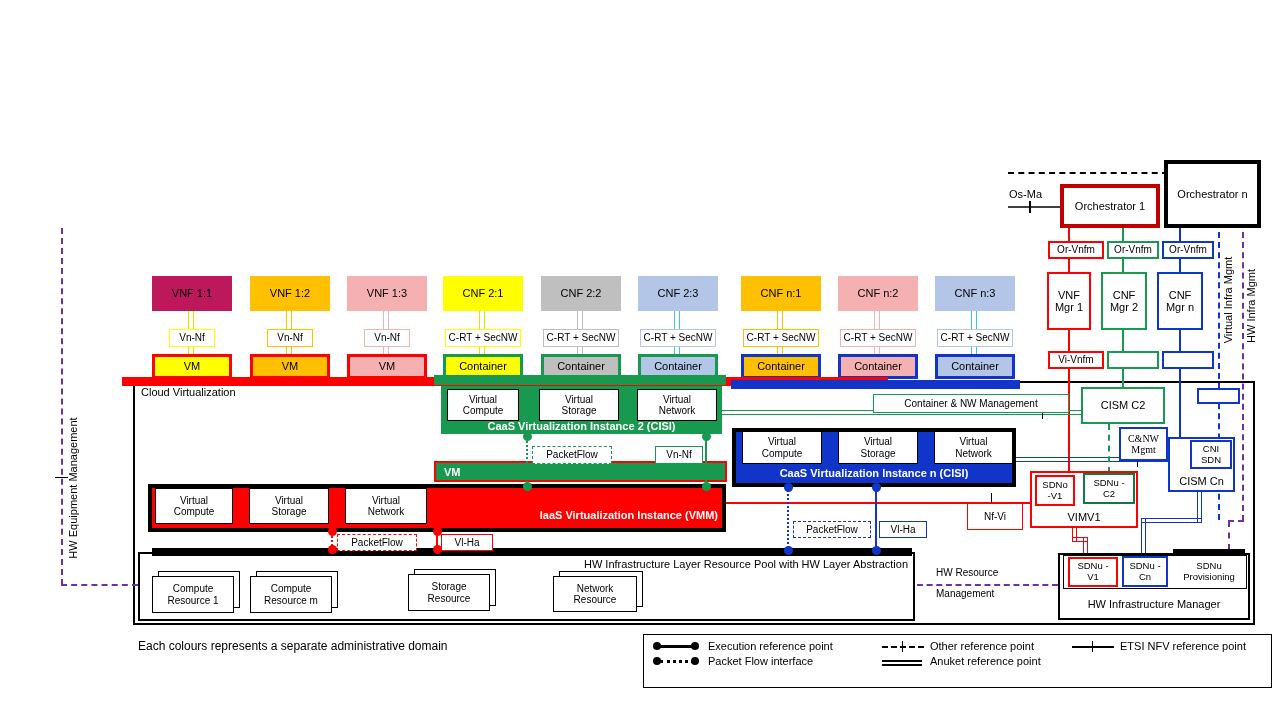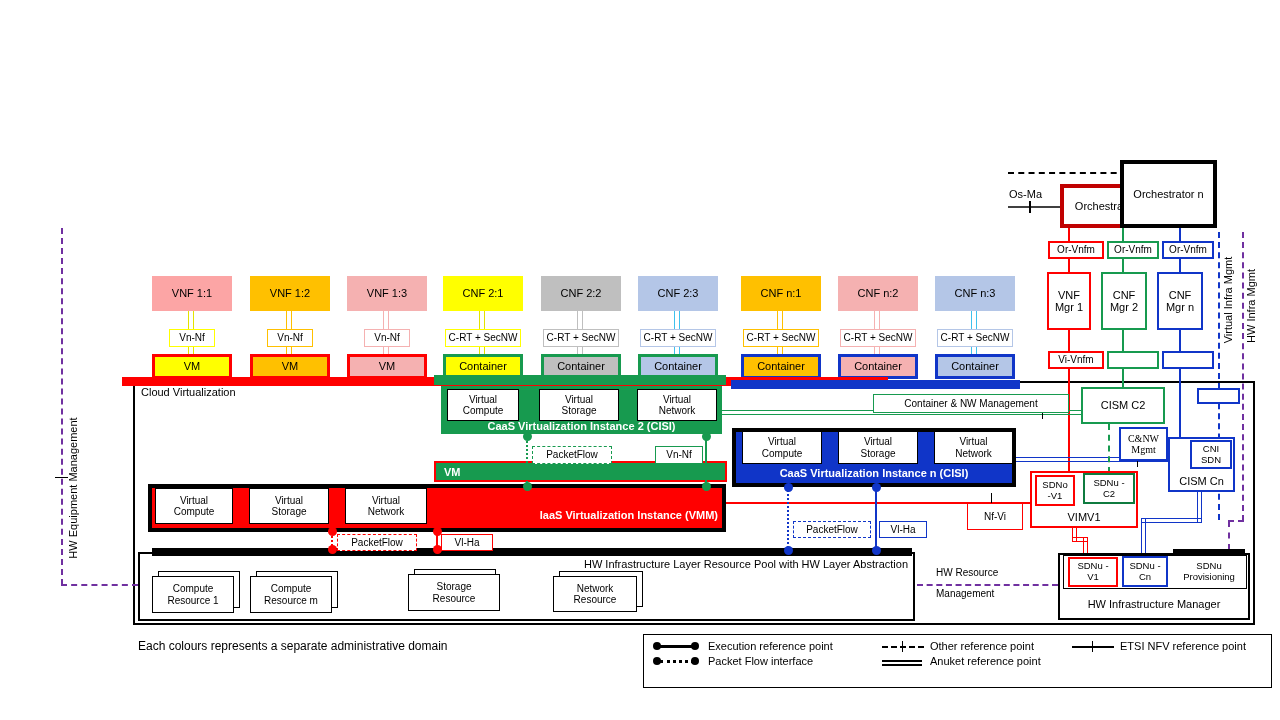--- a/index.html
+++ b/index.html
@@ -28,21 +28,21 @@
 
 
   <div class="ln" style="left:1008px;top:172px;width:160px;border-top:2px dashed #000;"></div>
   <div class="ln" style="left:1008px;top:206px;width:52px;border-top:2px solid #404040;"></div>
   <div class="ln" style="left:1029px;top:201px;height:12px;border-left:2px solid #000;"></div>
   <div class="a s11" style="left:1009px;top:188px;">Os-Ma</div>
 
   <div class="bx s11 z2" style="left:1060px;top:184px;width:100px;height:44px;border:4px solid #C00000;">
     <span style="width:80px;">Orchestrator 1</span>
   </div>
-  <div class="bx s11 z2" style="left:1120px;top:160px;width:97px;height:68px;border:4px solid #000;">
+  <div class="bx s11 z2" style="left:1164px;top:160px;width:97px;height:68px;border:4px solid #000;">
     <span style="width:78px;">Orchestrator n</span>
   </div>
 
   <div class="ln" style="left:1068px;top:228px;height:247px;border-left:2px solid #FF0000;"></div>
   <div class="ln" style="left:1122px;top:228px;height:160px;border-left:2px solid #179A4F;"></div>
   <div class="ln" style="left:1179px;top:228px;height:209px;border-left:2px solid #1035C8;"></div>
   <div class="ln" style="left:1218px;top:232px;height:288px;border-left:2px dashed #1035C8;"></div>
   <div class="ln" style="left:1242px;top:232px;height:289px;border-left:2px dashed #7030A0;"></div>
   <div class="ln" style="left:1228px;top:520px;width:16px;border-top:2px dashed #7030A0;"></div>
   <div class="ln" style="left:1228px;top:521px;height:29px;border-left:2px dashed #7030A0;"></div>
@@ -69,21 +69,21 @@
   <div class="bx s11 z2" style="left:1157px;top:272px;width:46px;height:58px;border:2px solid #1035C8;">
     <span style="width:30px;">CNF Mgr n</span>
     </div>
 
   <div class="bx s10 z2" style="left:1048px;top:351px;width:56px;height:18px;border:2px solid #FF0000;">
     <span>Vi-Vnfm</span>
     </div>
   <div class="bx z2" style="left:1107px;top:351px;width:52px;height:18px;border:2px solid #179A4F;"></div>
   <div class="bx z2" style="left:1162px;top:351px;width:52px;height:18px;border:2px solid #1035C8;"></div>
 
-  <div class="bx s11 z2" style="left:152px;top:276px;width:80px;height:35px;background:#fca5a5;border:none;">
+  <div class="bx s11 z2" style="left:152px;top:276px;width:80px;height:35px;background:#be185d;border:none;">
     <span>VNF 1:1</span>
     </div>
   <div class="ln" style="left:188px;top:311px;height:44px;width:6px;border-left:1.5px solid #E3E300;border-right:1.5px solid #E3E300;"></div>
   <div class="bx s10 z3" style="left:169px;top:329px;width:46px;height:18px;border:1.5px solid #FFFF00;">
     <span>Vn-Nf</span>
     </div>
   <div class="bx s11 z2" style="left:152px;top:354px;width:80px;height:25px;background:#FFFF00;border:3.5px solid #FF0000;">
     <span>VM</span>
     </div>
 
@@ -321,21 +321,21 @@
       </div>
     </div>
   <div class="a z2" style="left:250px;top:576px;width:82px;height:37px;">
     <div class="a" style="left:6px;top:-5px;width:82px;height:37px;border:1.5px solid #000;background:#fff;"></div>
     <div class="bx s10" style="left:0;top:0;width:82px;height:37px;">
       <span style="width:70px;">Compute Resource m</span>
       </div>
     </div>
   <div class="a z2" style="left:408px;top:574px;width:82px;height:37px;">
     <div class="a" style="left:6px;top:-5px;width:82px;height:37px;border:1.5px solid #000;background:#fff;"></div>
-    <div class="bx s10" style="left:0;top:0;width:92px;height:37px;">
+    <div class="bx s10" style="left:0;top:0;width:82px;height:37px;">
       <span style="width:60px;">Storage Resource</span>
       </div>
     </div>
   <div class="a z2" style="left:553px;top:576px;width:84px;height:36px;">
     <div class="a" style="left:6px;top:-5px;width:84px;height:36px;border:1.5px solid #000;background:#fff;"></div>
     <div class="bx s10" style="left:0;top:0;width:84px;height:36px;">
       <span style="width:60px;">Network Resource</span>
       </div>
     </div>
 

